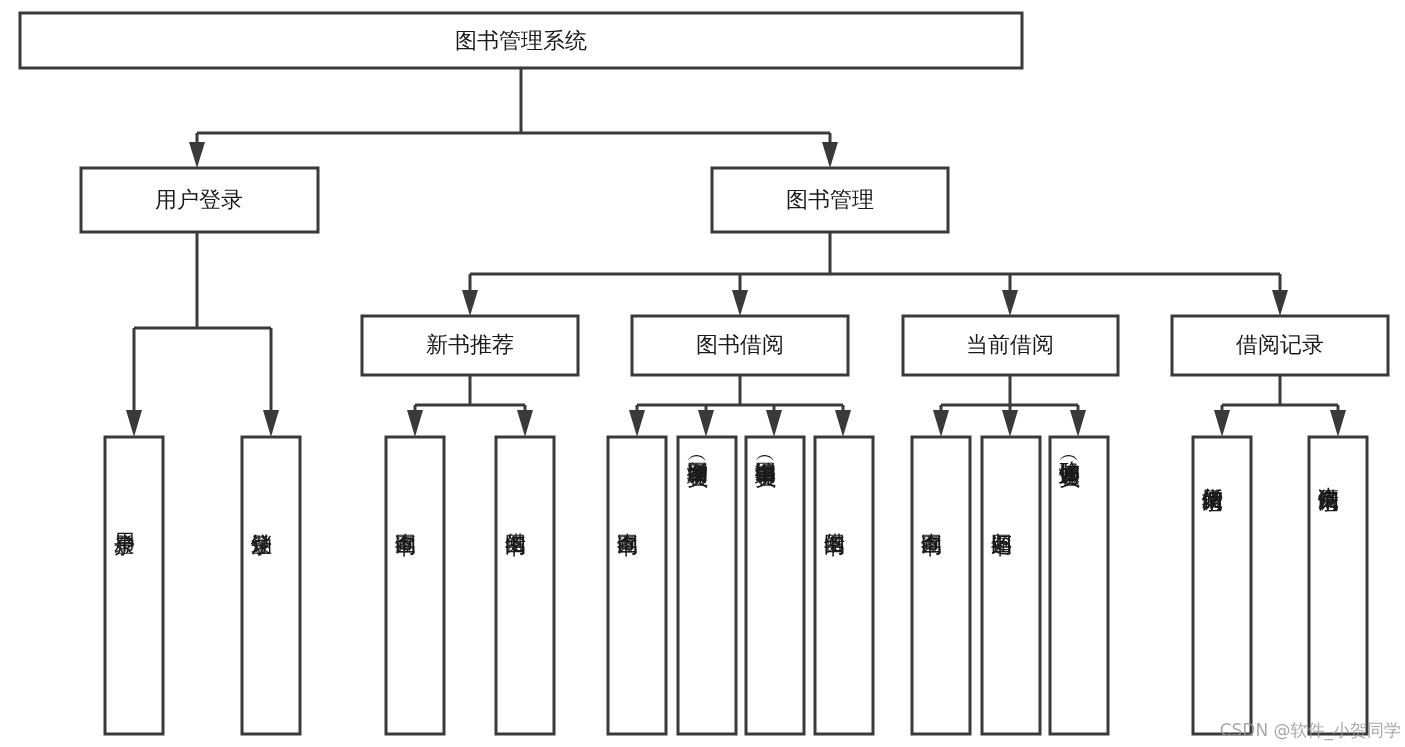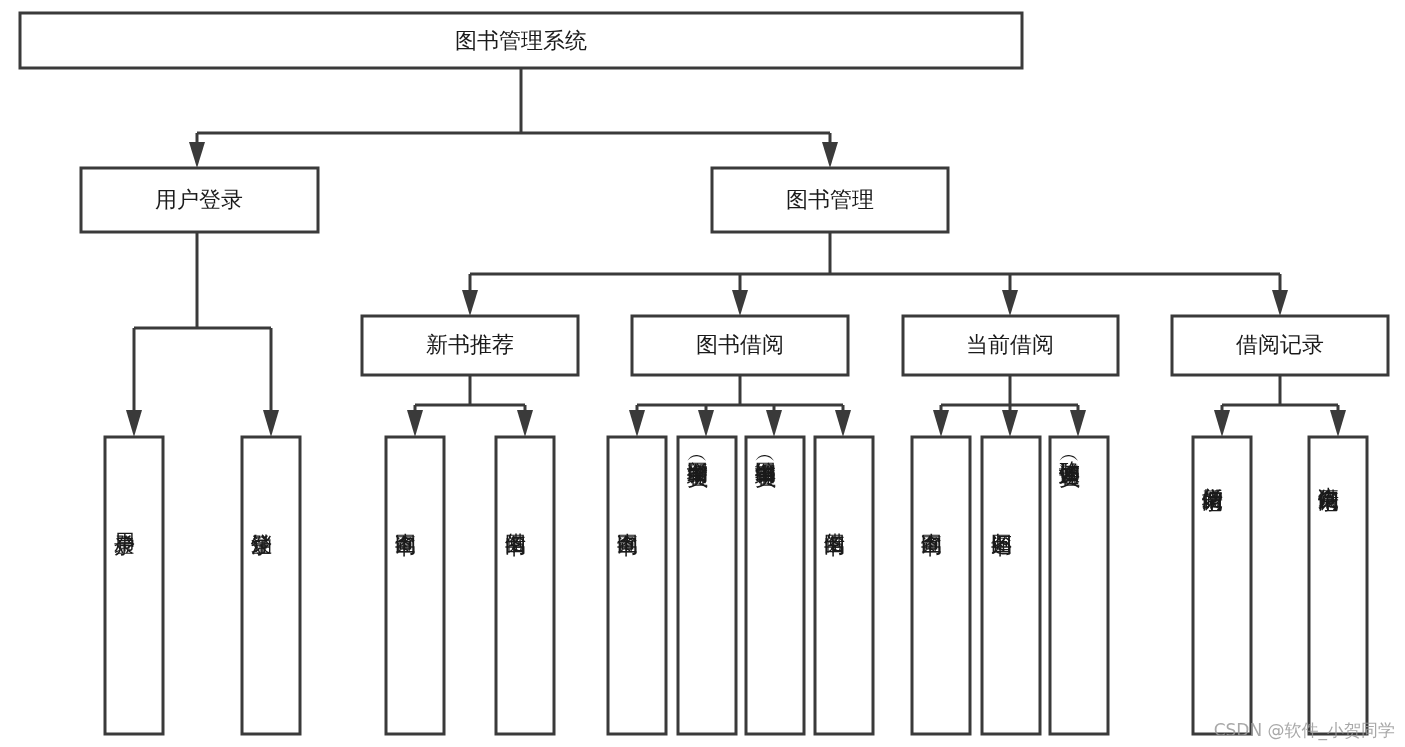--- a/index.html
+++ b/index.html
@@ -57,21 +57,21 @@
     font-size: 21px;
     line-height: 1.02;
     color: #1a1a1a;
     letter-spacing: 1px;
     text-align: left;
     white-space: nowrap;
     pointer-events: none;
   }
   #watermark {
     position: absolute;
-    right: 10px;
+    right: 4px;
     bottom: 4px;
     font-family: "DejaVu Sans", "Liberation Sans", sans-serif;
     font-size: 17px;
     color: #9a9a9a;
     opacity: 0.85;
     white-space: nowrap;
   }
 </style>
 </head>
 <body>

